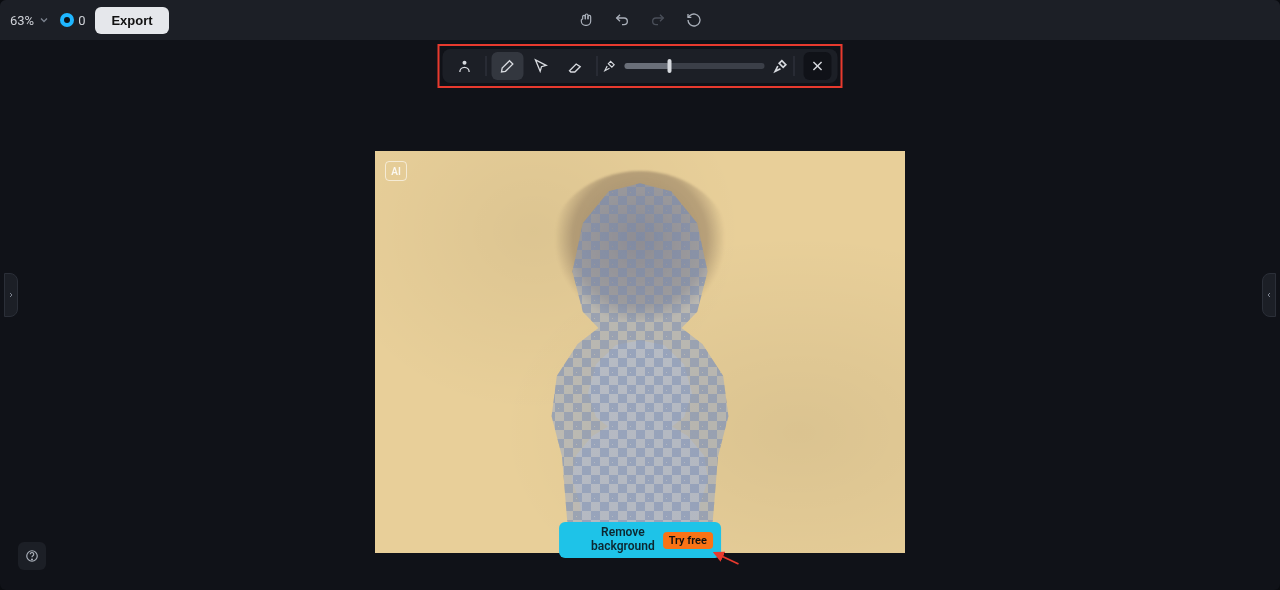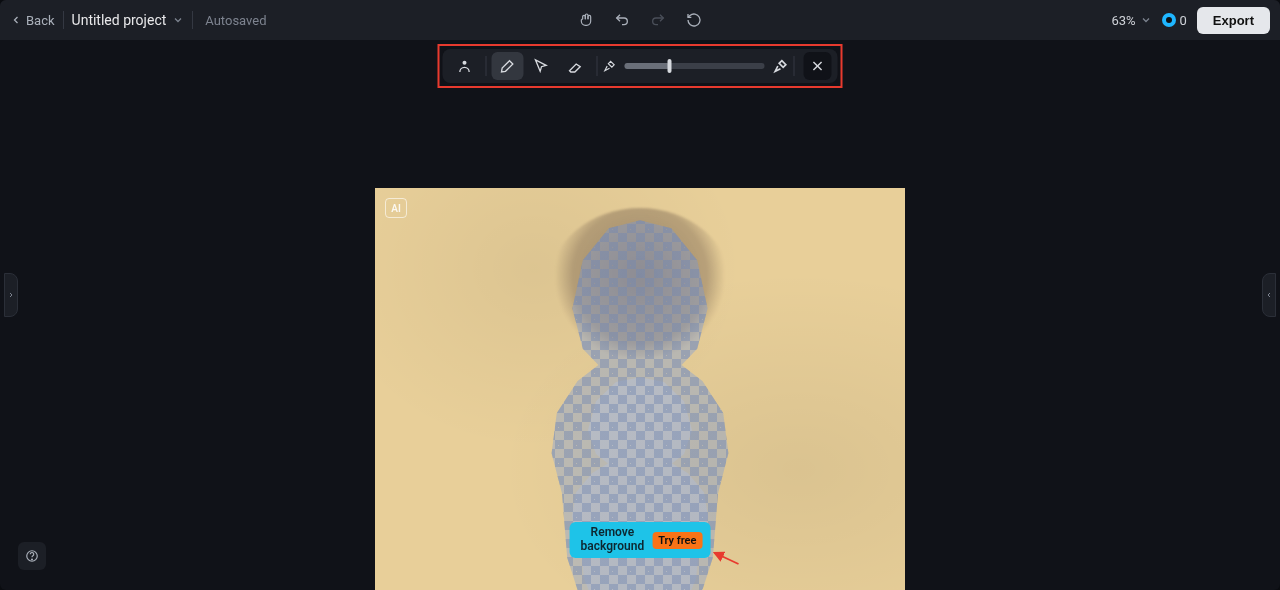--- a/index.html
+++ b/index.html
@@ -28,21 +28,21 @@
   .toolbar { background:#1c1f26; border-radius:8px; height:34px; display:flex; align-items:center; padding:0 6px; gap:2px;}
   .tool-btn { width:32px; height:28px; display:flex; align-items:center; justify-content:center; border-radius:6px; color:#d6d9de; cursor:pointer;}
   .tool-btn.active { background:#33373f;}
   .tool-sep { width:1px; height:20px; background:#343842; margin:0 3px;}
   .brush-track { width:140px; height:6px; background:#3b3f48; border-radius:3px; position:relative; margin:0 6px;}
   .brush-fill { position:absolute; left:0; top:0; height:6px; background:#6a6f79; border-radius:3px;}
   .brush-thumb { position:absolute; top:50%; width:4px; height:14px; background:#d6d9de; border-radius:2px; transform:translate(-50%,-50%);}
   .close-btn { width:28px;height:28px;display:flex;align-items:center;justify-content:center;background:#101218;border-radius:6px;color:#d6d9de;margin-left:4px;cursor:pointer;}
 
   
-  .canvas-area { position:absolute; top:90px; left:0; right:0; bottom:0; display:flex; align-items:flex-end; justify-content:center; padding-top:24px;}
+  .canvas-area { position:absolute; top:90px; left:0; right:0; bottom:0; display:flex; align-items:center; justify-content:center; padding-top:24px;}
   .canvas { width:530px; height:402px; background:#e8cf99; position:relative; overflow:hidden;}
   .ai-badge { position:absolute; top:10px; left:10px; width:22px;height:20px;border:1px solid rgba(255,255,255,0.6); border-radius:4px; color:rgba(255,255,255,0.85); font-size:10px; display:flex;align-items:center;justify-content:center; font-weight:600;}
   
   .figure { position:absolute; left:50%; top:0; transform:translateX(-50%); width:260px; height:402px;}
   .checker { position:absolute; inset:0;
     background-image:
       linear-gradient(45deg, rgba(120,130,150,0.45) 25%, transparent 25%),
       linear-gradient(-45deg, rgba(120,130,150,0.45) 25%, transparent 25%),
       linear-gradient(45deg, transparent 75%, rgba(120,130,150,0.45) 75%),
       linear-gradient(-45deg, transparent 75%, rgba(120,130,150,0.45) 75%);
@@ -57,61 +57,40 @@
     34% 44%, 28% 40%, 24% 30%, 28% 18%, 38% 10%
   );}
   .hair { position:absolute; left:50%; top:20px; transform:translateX(-50%); width:180px; height:150px; border-radius:50%;
     background: radial-gradient(circle at 50% 45%, rgba(90,70,60,0.9), rgba(90,70,60,0.6) 55%, transparent 70%);
     filter:blur(1px); opacity:0.55;}
   .dress { position:absolute; left:50%; top:170px; transform:translateX(-50%); width:200px; height:240px;
     background: linear-gradient(#d8dbe8, #c6cbdc); opacity:0.35; border-radius:20px 20px 8px 8px;}
   .paper-shade{position:absolute;inset:0;background:radial-gradient(ellipse at 30% 20%, rgba(0,0,0,0.05), transparent 40%),radial-gradient(ellipse at 80% 70%, rgba(0,0,0,0.06), transparent 50%);}
 
   
-  .cta { position:absolute; left:50%; bottom:32px; transform:translateX(-50%); background:#1ec3e8; color:#0d2730; border-radius:6px; padding:4px 8px 4px 11px; display:flex; align-items:center; gap:8px; font-size:12px; font-weight:600;}
+  .cta { position:absolute; left:50%; bottom:32px; transform:translateX(-50%); background:#1ec3e8; color:#0d2730; border-radius:6px; padding:4px 8px 4px 32px; display:flex; align-items:center; gap:8px; font-size:12px; font-weight:600;}
   .cta-text { line-height:1.15; text-align:center;}
   .try-badge { background:#f97316; color:#111; border-radius:4px; padding:2px 6px; font-size:11px; font-weight:600;}
   .arrow { position:absolute; left:calc(50% + 70px); bottom:22px; width:30px; height:20px; }
 
   
   .pull-tab { position:absolute; top:50%; transform:translateY(-50%); width:14px; height:44px; background:#1c1f26; border:1px solid #2b2f38; display:flex; align-items:center; justify-content:center; color:#7d838f; font-size:12px;}
   .pull-tab.left{ left:4px; border-radius:0 8px 8px 0;}
   .pull-tab.right{ right:4px; border-radius:8px 0 0 8px;}
 
   .help-btn { position:absolute; left:18px; bottom:20px; width:28px; height:28px; border-radius:6px; background:#1c1f26; display:flex; align-items:center; justify-content:center; color:#aab0ba; font-size:14px;}
 
   svg { display:block; }
 </style>
 </head>
 <body>
 
 <div class="app">
 
   <div class="header">
-    <div class="hdr-left">
-      <div class="back-btn">
-        <span>
-          <svg width="12" height="12" viewBox="0 0 24 24" fill="none" stroke="currentColor" stroke-width="2.5">
-              <polyline points="15 18 9 12 15 6"></polyline>
-            </svg>
-        </span>
-        <span>Back</span>
-      </div>
-      <div class="vsep"></div>
-      <div class="proj">
-        <span>Untitled project</span>
-        <span>
-          <svg width="12" height="12" viewBox="0 0 24 24" fill="none" stroke="#7d838f" stroke-width="2.5">
-              <polyline points="6 9 12 15 18 9"></polyline>
-            </svg>
-        </span>
-      </div>
-      <div class="vsep"></div>
-      <div class="autosaved">Autosaved</div>
-    </div>
 
     <div class="hdr-center">
       <div class="hdr-icon">
         <svg width="16" height="16" viewBox="0 0 24 24" fill="none" stroke="currentColor" stroke-width="1.8">
             <path d="M7 11V7a2 2 0 0 1 4 0v4"></path>
             <path d="M11 11V5a2 2 0 0 1 4 0v6"></path>
             <path d="M15 11V7a2 2 0 0 1 4 0v7a6 6 0 0 1-6 6h-2a6 6 0 0 1-6-6v-2l2-2"></path>
           </svg>
       </div>
       <div class="hdr-icon">

